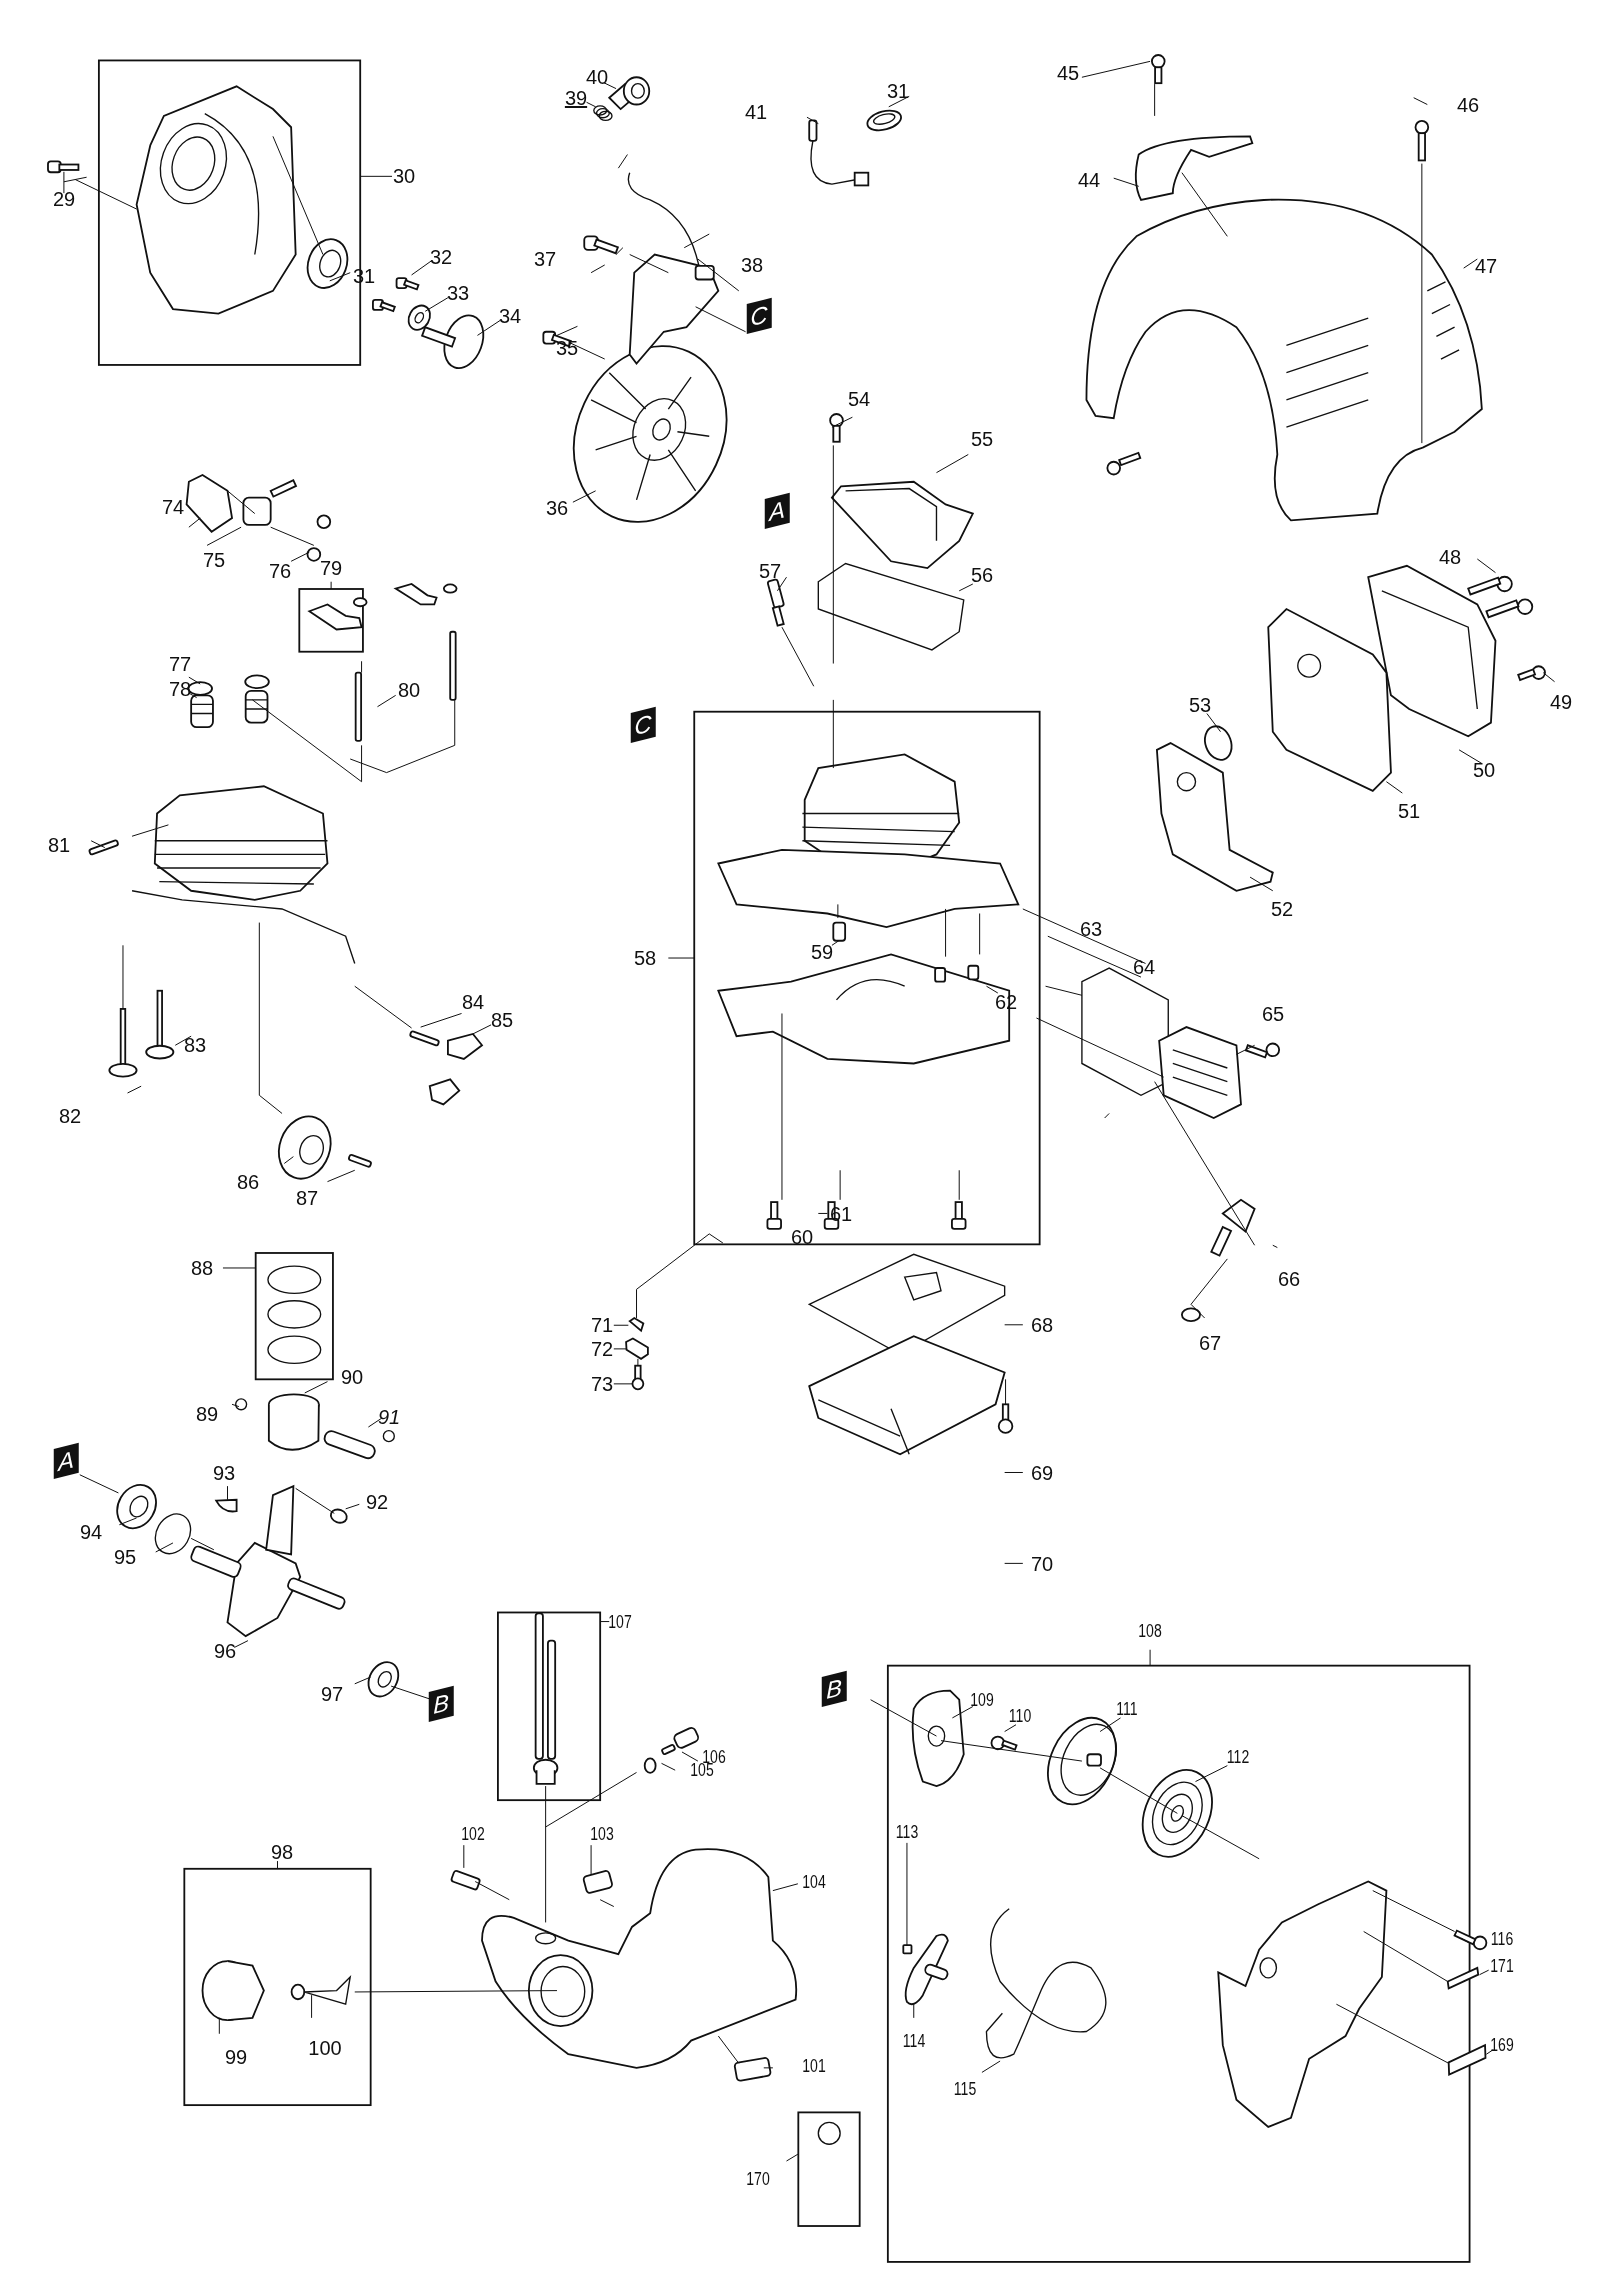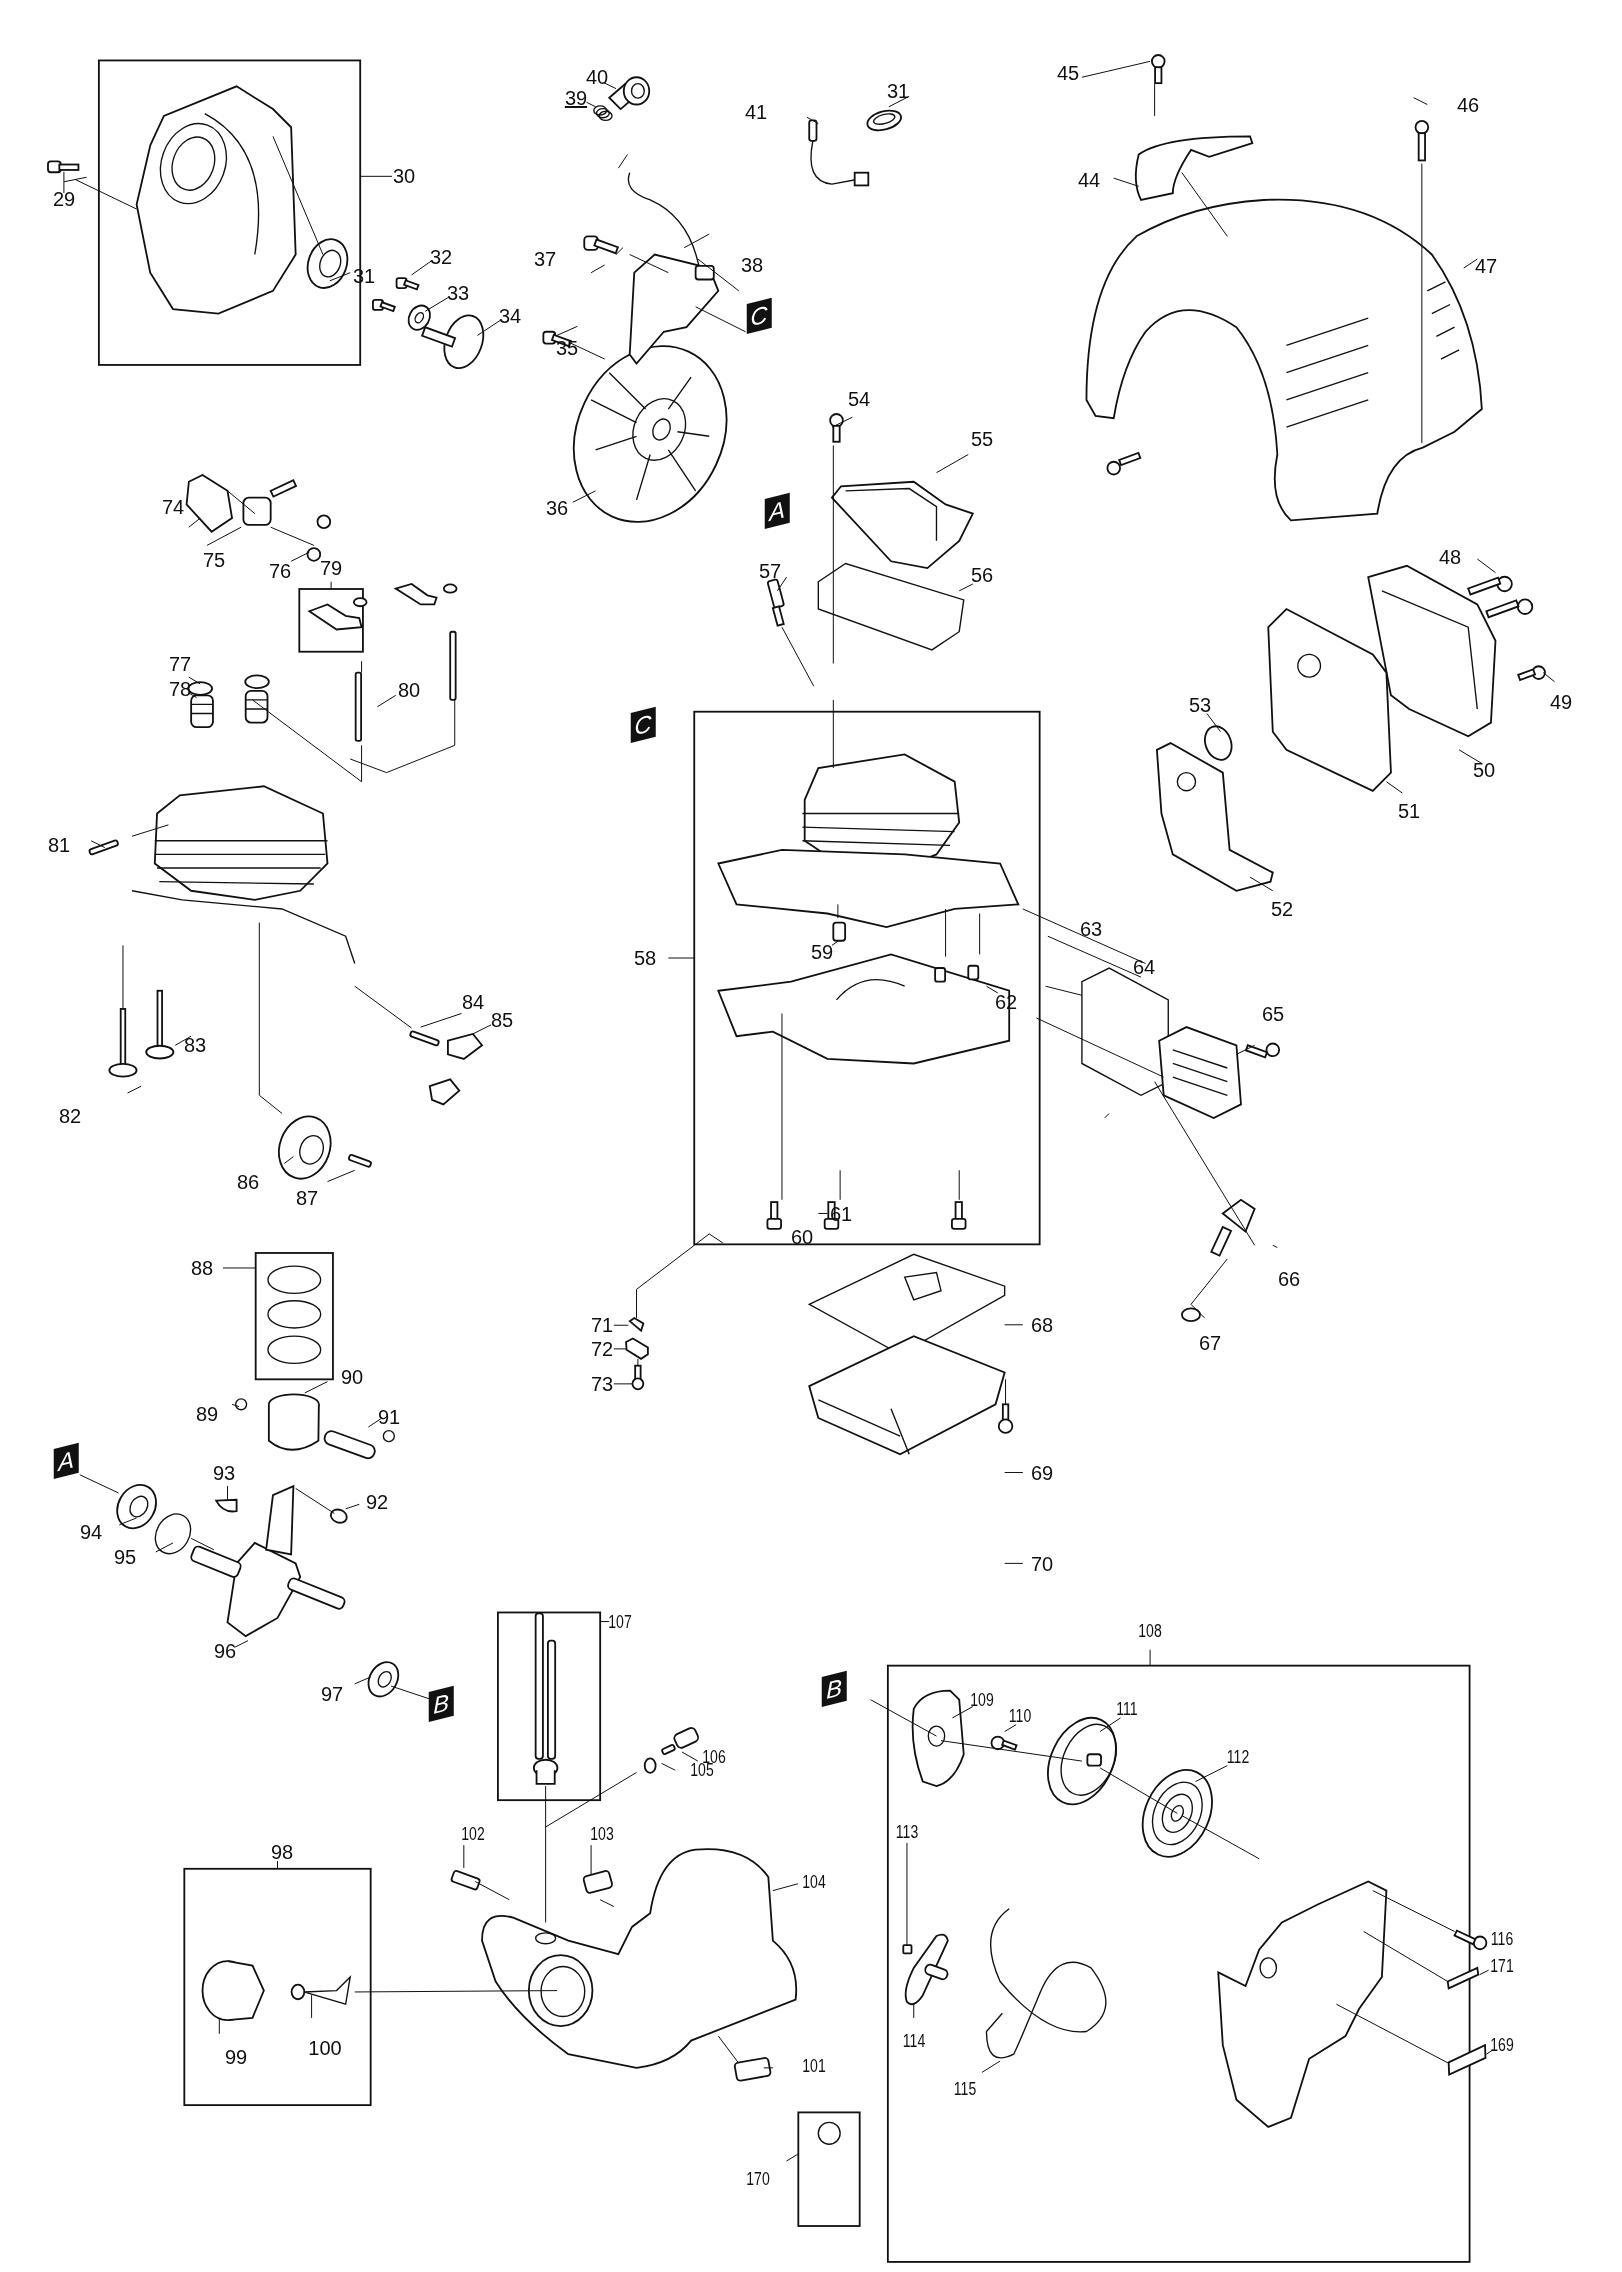--- a/index.html
+++ b/index.html
@@ -635,21 +635,21 @@
       <div class="lbl" title="pin" style="left: 59px; top: 845px;">81</div>
       <div class="lbl" title="exhaust valve" style="left: 70px; top: 1116px;">82</div>
       <div class="lbl" title="intake valve" style="left: 195px; top: 1045px;">83</div>
       <div class="lbl" title="shaft" style="left: 473px; top: 1002px;">84</div>
       <div class="lbl" title="cam follower" style="left: 502px; top: 1020px;">85</div>
       <div class="lbl" title="cam gear" style="left: 248px; top: 1182px;">86</div>
       <div class="lbl" title="pin" style="left: 307px; top: 1198px;">87</div>
       <div class="lbl" title="piston ring set" style="left: 202px; top: 1268px;">88</div>
       <div class="lbl" title="circlip" style="left: 207px; top: 1414px;">89</div>
       <div class="lbl" title="piston" style="left: 352px; top: 1377px;">90</div>
-      <div class="lbl" title="piston pin" style="left: 389px; top: 1417px;">91</div>
+      <div class="lbl" title="piston pin" style="left: 389px; top: 1417px; font-style: italic;">91</div>
       <div class="lbl" title="needle bearing" style="left: 377px; top: 1502px;">92</div>
       <div class="lbl" title="woodruff key" style="left: 224px; top: 1473px;">93</div>
       <div class="lbl" title="oil seal" style="left: 91px; top: 1532px;">94</div>
       <div class="lbl" title="o-ring" style="left: 125px; top: 1557px;">95</div>
       <div class="lbl" title="crankshaft" style="left: 225px; top: 1651px;">96</div>
       <div class="lbl" title="ball bearing" style="left: 332px; top: 1694px;">97</div>
       <div class="lbl" title="tank cap complete" style="left: 282px; top: 1852px;">98</div>
       <div class="lbl" title="tank cap" style="left: 236px; top: 2057px;">99</div>
       <div class="lbl" title="strap" style="left: 325px; top: 2048px;">100</div>
       <div class="lbl narrow" title="cushion" style="left: 814px; top: 2066px;">101</div>

